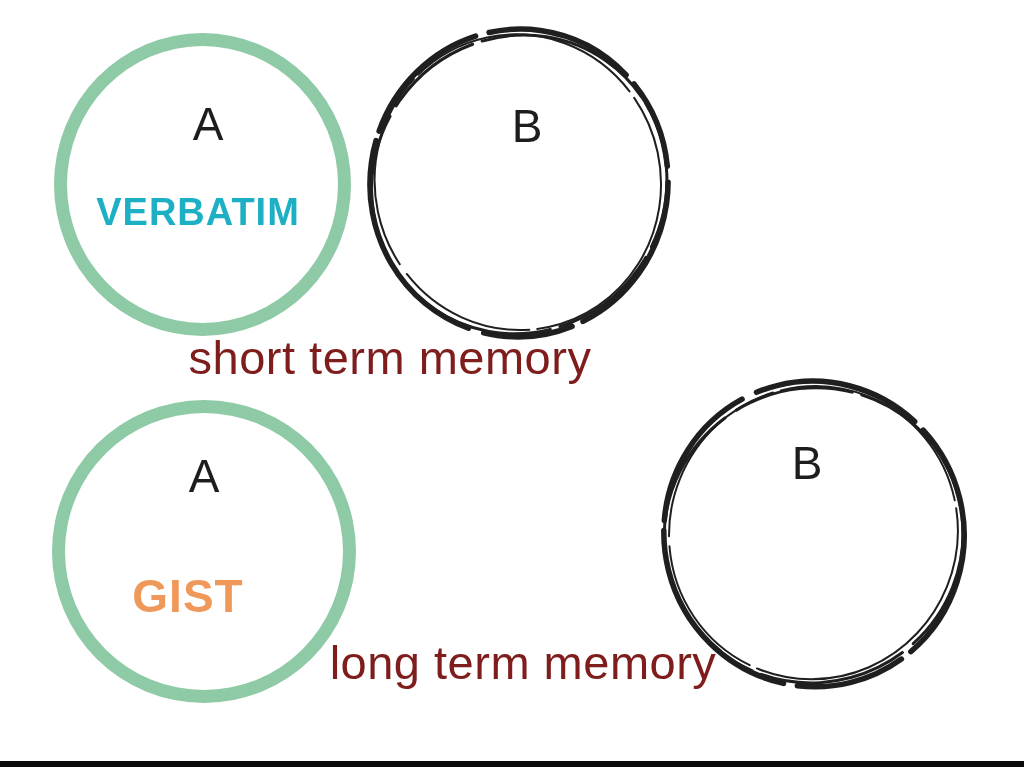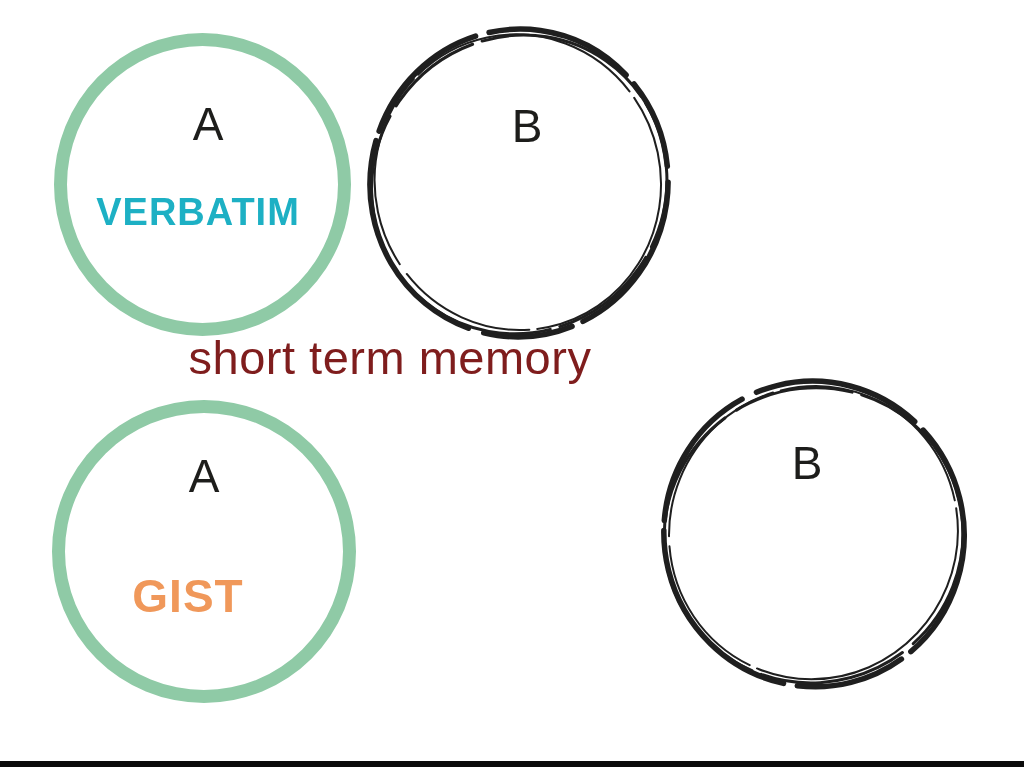--- a/index.html
+++ b/index.html
@@ -116,16 +116,17 @@
       <ellipse cx="159" cy="161" rx="147" ry="150" stroke-width="3" stroke-dasharray="120 10 160 8 140 14" transform="rotate(64 158 160)"></ellipse>
     </g>
   </svg>
 
   <div id="label-a-bottom" class="abs center-anchor letter-label">A</div>
 
   <div id="keyword-gist" class="abs center-anchor keyword-label">GIST</div>
 
   <div id="label-b-bottom" class="abs center-anchor letter-label">B</div>
 
+  <div id="caption-long-term" class="abs center-anchor caption-label">long term memory</div>
 
   <div id="bottom-rule" class="abs"></div>
 
 </div>
 
 </body></html>

